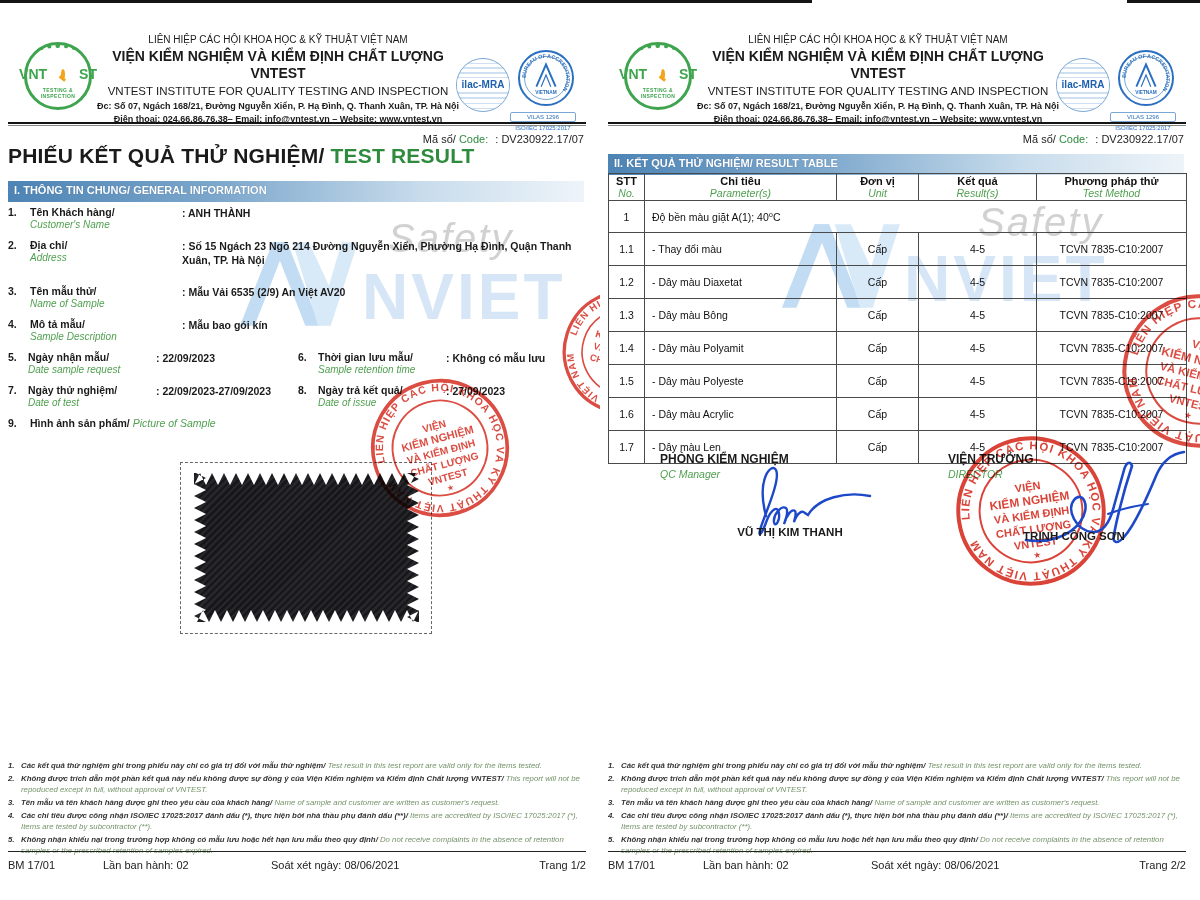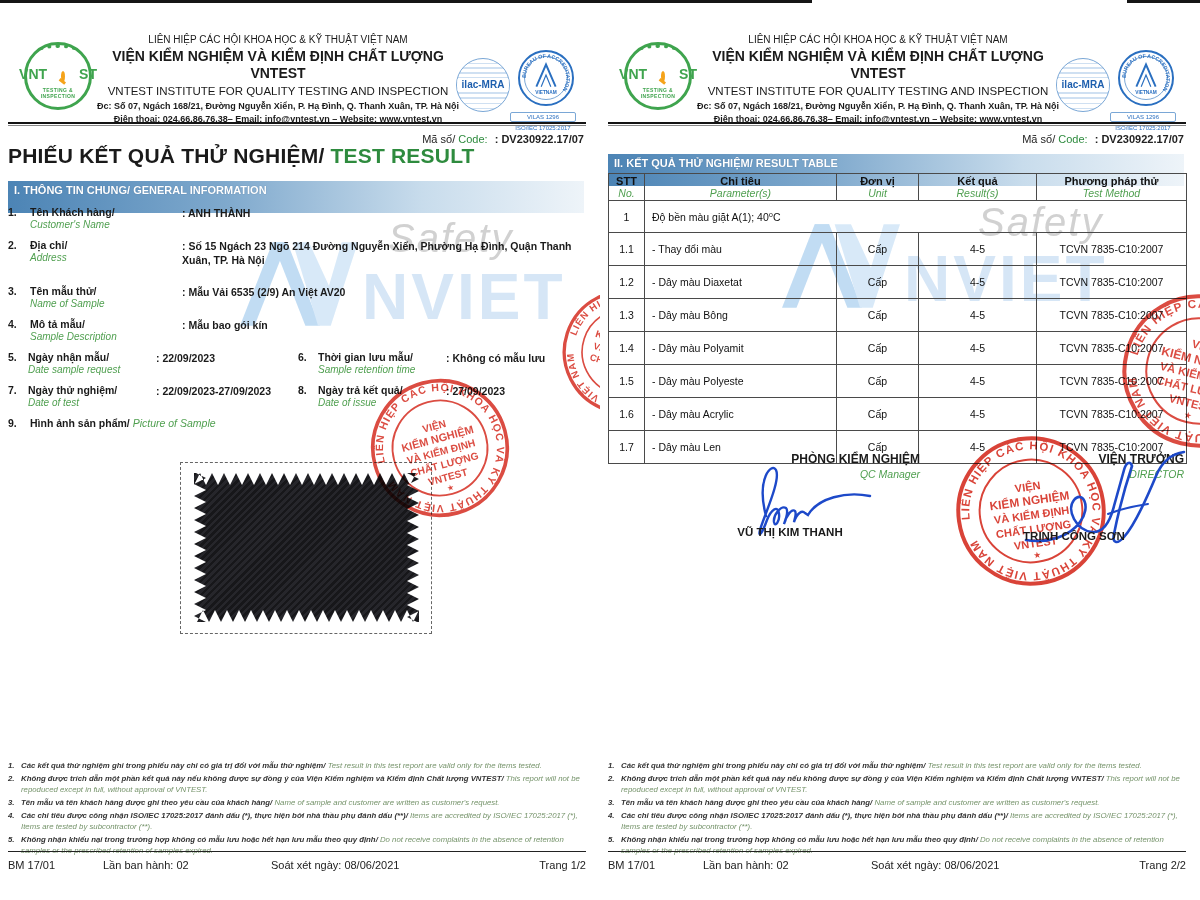--- a/index.html
+++ b/index.html
@@ -9,21 +9,21 @@
   .p1{left:0;} .p2{left:600px;}
   .scanbar{position:absolute;top:0;height:3px;background:#151515;z-index:9;}
 
   
   .hdr{position:absolute;left:8px;top:26px;width:580px;height:96px;}
   .hdr-logo{position:absolute;left:16px;top:16px;width:68px;height:68px;border:3px solid #3fa44e;
             border-radius:50%;box-sizing:border-box;}
   .hdr-logo .gear{position:absolute;top:-1px;left:9px;right:9px;height:16px;
             border-top:4px dotted #3fa44e;border-radius:50% 50% 0 0;}
   .logo-line{position:absolute;top:21px;left:0;right:0;display:flex;justify-content:center;
-            align-items:flex-end;gap:13px;color:#3fa44e;font-weight:bold;font-size:14px;}
+            align-items:center;gap:13px;color:#3fa44e;font-weight:bold;font-size:14px;}
   .mag{width:11px;height:11px;border:2.5px solid #f5a31a;border-radius:50%;display:inline-block;
        position:relative;box-sizing:border-box;margin:0 1px;}
   .mag::after{content:"";position:absolute;left:-4px;bottom:-2px;width:7px;height:2.5px;
        background:#f5a31a;transform:rotate(38deg);}
   .logo-sub{position:absolute;bottom:8px;left:0;right:0;text-align:center;font-size:5px;
        color:#3fa44e;font-weight:bold;letter-spacing:.4px;}
   .hdr-center{position:absolute;left:86px;top:8px;width:368px;text-align:center;line-height:1.25;}
   .h-org1{font-size:10px;font-weight:normal;}
   .h-org2{font-size:14px;font-weight:bold;margin-top:1px;}
   .h-org3{font-size:11.5px;margin-top:1px;}
@@ -40,24 +40,24 @@
         position:relative;}
   .boa-c::before{content:"";position:absolute;inset:4px;border:1px solid #7aa7d6;border-radius:50%;}
   .boa-box{position:absolute;left:60px;top:76px;width:66px;text-align:center;}
   .vilas{border:1px solid #7aa7d6;color:#2a6fc0;font-size:6px;line-height:8px;border-radius:2px;}
   .isoref{color:#2a6fc0;font-size:6px;line-height:8px;margin-top:2px;}
   .rule{position:absolute;left:8px;top:122px;width:578px;height:4px;
         border-top:2.5px solid #141414;border-bottom:1px solid #888;box-sizing:border-box;}
 
   
   .code-line{position:absolute;right:16px;top:132px;font-size:11px;color:#222;}
-  .code-line .vi{color:#222;} .code-line .en{color:#2e8b3e;} .code-line .val{font-weight:700;padding-left:4px;}
+  .code-line .vi{color:#222;} .code-line .en{color:#2e8b3e;} .code-line .val{font-weight:400;padding-left:4px;}
   .doc-title{position:absolute;left:8px;top:144px;font-size:21px;font-weight:bold;letter-spacing:.2px;}
   .doc-title .t-en{color:#2e8b3e;}
-  .secbar{position:absolute;left:8px;width:576px;height:32px;line-height:19px;color:#fff;
+  .secbar{position:absolute;left:8px;width:576px;height:21px;line-height:19px;color:#fff;
         font-weight:bold;font-size:11px;padding-left:6px;box-sizing:border-box;
         background:linear-gradient(90deg,#4c84b5 0%,#7fa9cd 38%,#c8dcec 72%,#eef4f9 100%);
         text-shadow:0 0 1px rgba(35,70,110,.55);}
   .sec1{top:181px;} .sec2{top:154px;}
 
   
   .items{position:absolute;left:8px;top:206px;width:580px;font-size:10.5px;}
   .item{display:flex;min-height:33px;}
   .item.tall{min-height:46px;}
   .item.short{min-height:22px;}
@@ -100,21 +100,21 @@
         table-layout:fixed;font-size:10.5px;color:#111;}
   .res-table th,.res-table td{border:1px solid #4a4a4a;padding:1px 3px;box-sizing:border-box;}
   .res-table th{font-size:11px;}
   .th-en{display:block;color:#4f9f4f;font-style:italic;font-weight:normal;font-size:10.5px;}
   .row-group td{height:32px;} .row-data td{height:33px;text-align:center;}
   .cell-param{text-align:left !important;padding-left:7px !important;}
   .res-table .c1{width:36px;text-align:center;} .c2{width:192px;} .c3{width:82px;}
   .c4{width:118px;} .c5{width:150px;}
 
   
-  .sigblk{position:absolute;text-align:right;}
+  .sigblk{position:absolute;text-align:left;}
   .sig-l{left:60px;top:452px;width:260px;} .sig-r{left:348px;top:452px;width:236px;}
   .sig-title{font-weight:bold;font-size:12px;}
   .sig-sub{color:#4f9f4f;font-style:italic;font-size:10.5px;margin-top:2px;}
   .sig-name{position:absolute;font-weight:bold;font-size:11.5px;text-align:center;}
   .name-l{left:60px;top:526px;width:260px;} .name-r{left:356px;top:530px;width:236px;}
   .sigsvg{position:absolute;}
   .sig-qc{left:128px;top:458px;width:150px;height:85px;}
   .sig-dir{left:408px;top:444px;width:185px;height:120px;}
 
   

